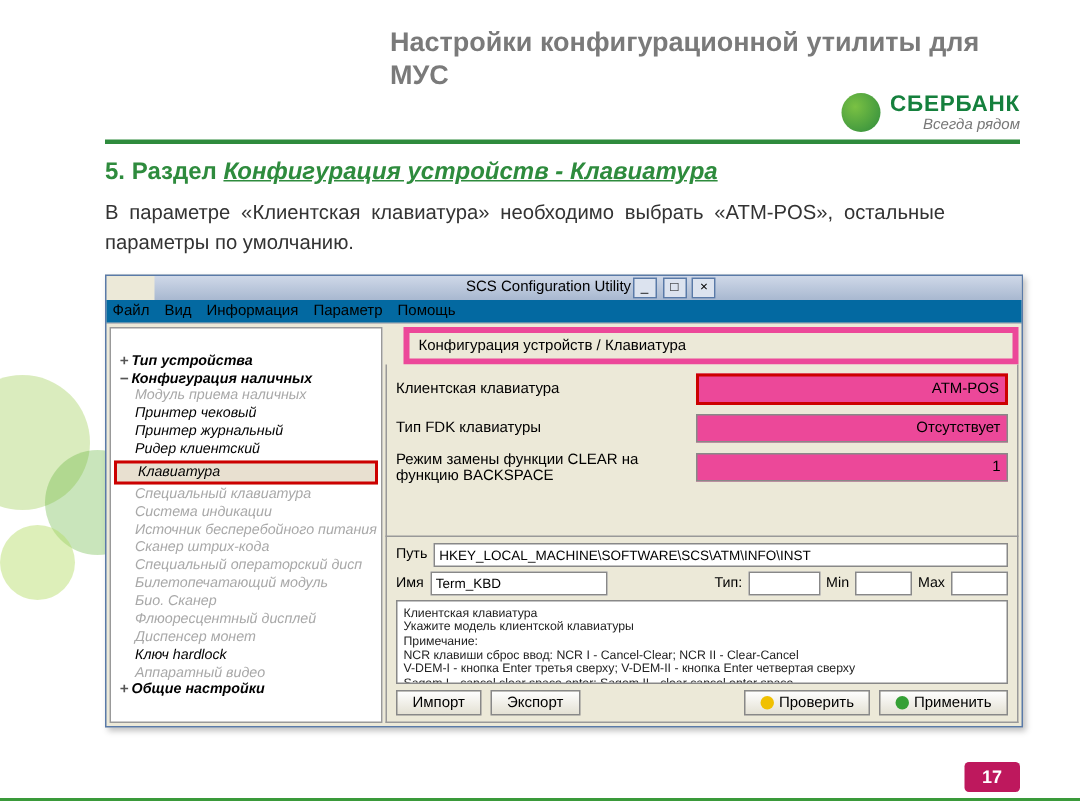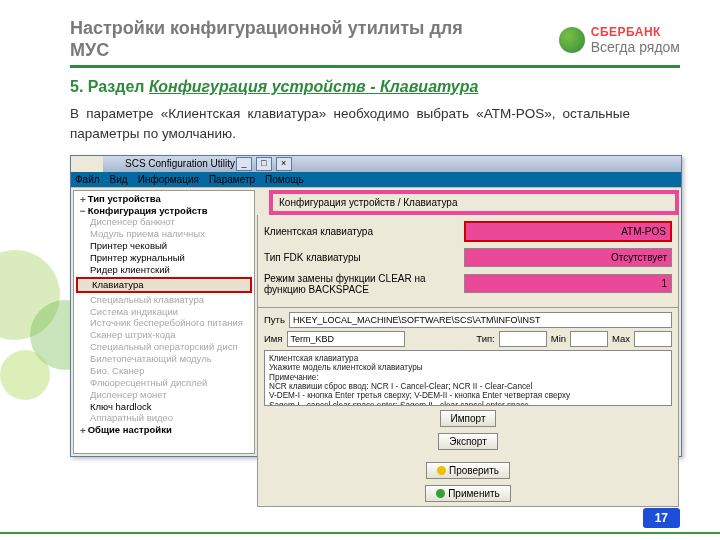--- a/index.html
+++ b/index.html
@@ -26,43 +26,44 @@
   .slide {
     position: relative;
     z-index: 1;
     padding: 18px 40px 0 70px;
     box-sizing: border-box;
     width: 720px;
   }
   .header-row {
     display: flex;
     justify-content: space-between;
-    align-items: center;
+    align-items: flex-end;
     border-bottom: 3px solid #2e8b3d;
     padding-bottom: 4px;
+    flex-direction: column;
   }
   .title {
     font-size: 18px;
     font-weight: bold;
     color: #7a7a7a;
     line-height: 1.2;
     max-width: 420px;
   }
   .logo {
     display: flex;
     align-items: center;
     gap: 6px;
   }
   .logo-circle {
     width: 26px; height: 26px; border-radius: 50%;
     background: radial-gradient(circle at 35% 35%, #7ac143, #2e8b3d);
     position: relative;
   }
-  .logo-text { color:#ef4444; font-weight:bold; font-size:12px; letter-spacing:0.5px;}
-  .logo-sub { color:#777; font-size:14px; text-align:right; }
+  .logo-text { color:#15803d; font-weight:bold; font-size:15px; letter-spacing:0.5px;}
+  .logo-sub { color:#777; font-size:10px; text-align:right;font-style:italic; }
   .section-title {
     margin-top: 10px;
     color: #2e8b3d;
     font-size: 16px;
   }
   .section-title .num { font-weight: bold; }
   .section-title .sub { font-style: italic; font-weight: bold; text-decoration: underline; text-align: center; }
   .instruction {
     margin-top: 8px;
     font-size: 13.5px;
@@ -78,23 +79,23 @@
     background: #ece9d8;
     font-size: 10px;
     color: #000;
     box-shadow: 2px 2px 4px rgba(0,0,0,0.25);
     position: relative;
   }
   .titlebar {
     background: linear-gradient(#cfd8e8,#a8b8d0);
     height: 16px;
     display:flex;
-    justify-content: flex-start;
+    justify-content: center;
     align-items: center;
-    padding: 0 18px;
+    padding: 0 0;
     font-size: 10px;
     margin-left: 32px;
   }
   .titlebar .t { padding-left: 4px; white-space: nowrap; overflow:hidden;}
   .winbtns span {
     display:inline-block; width:14px; height:12px; background:#dce3ef;
     border:1px solid #5a7aa8; margin-left:1px; font-size:9px; text-align:center; line-height:11px;
   }
   .menubar {
     background:#0369a1;
@@ -107,23 +108,24 @@
   .app-body {
     display:flex;
     height: 268px;
   }
   .tree {
     width: 180px;
     background:#fff;
     border:1px solid #999;
     margin:2px;
     overflow:hidden;
-    padding:2px 0;
+    padding:16px 0;
     font-size:9.5px;
     line-height:1.25;
+    font-style:italic;
   }
   .tree-item { padding:0 4px 0 6px; white-space:nowrap; color:#000;}
   .tree-item.root { font-weight:bold; }
   .tree-item.sub { padding-left:16px; }
   .tree-item.dim { color:#a8a8a8; }
   .tree-item.sel {
     background:#e8e0d0;
     border:2px solid #cc0000;
     margin:1px 2px;
     padding-left:14px;
@@ -165,32 +167,32 @@
     font-size:9.5px;
   }
   .path-row, .name-row { display:flex; align-items:center; gap:4px; margin-bottom:3px;}
   .path-row .fld, .name-row .fld {
     background:#fff; border:1px solid #888; padding:1px 3px; height:12px; line-height:12px; font-size:9px;
   }
   .desc-box {
     background:#fff; border:1px solid #888; padding:3px 4px;
     font-size:8.2px; line-height:1.15; color:#222; height:48px; overflow:hidden;
   }
-  .btn-row { display:flex; gap:6px; margin-top:4px; align-items:center;flex-direction:column;}
+  .btn-row { display:flex; gap:6px; margin-top:4px; align-items:center;}
   .btn {
     border:1px solid #888; background:linear-gradient(#fefefe,#e4e1d4);
     padding:2px 10px; font-size:10px; display:flex; align-items:center; gap:3px;
   }
   .btn .ic-y { width:9px;height:9px; background:#f0c000; border-radius:50%; display:inline-block;}
   .btn .ic-g { width:9px;height:9px; background:#35a035; border-radius:50%; display:inline-block;}
   .page-num {
     position:absolute;
     right:40px;
     bottom:12px;
-    background:#1d4ed8;
+    background:#be185d;
     color:#fff;
     font-size:12px;
     font-weight:bold;
     padding:3px 12px;
     border-radius:3px;
     z-index:5;
   }
   .green-stripe {
     position:absolute;
     left:0; right:0; bottom:6px;
@@ -239,22 +241,21 @@
     <div class="menubar">
       <span>Файл</span>
       <span>Вид</span>
       <span>Информация</span>
       <span>Параметр</span>
       <span>Помощь</span>
     </div>
     <div class="app-body">
       <div class="tree">
         <div class="tree-item root"><span class="expander">+</span><span>Тип устройства</span></div>
-        <div class="tree-item root"><span class="expander">−</span><span>Конфигурация устройств</span></div>
-        <div class="tree-item sub dim">Диспенсер банкнот</div>
+        <div class="tree-item root"><span class="expander">−</span><span>Конфигурация наличных</span></div>
         <div class="tree-item sub dim">Модуль приема наличных</div>
         <div class="tree-item sub">Принтер чековый</div>
         <div class="tree-item sub">Принтер журнальный</div>
         <div class="tree-item sub">Ридер клиентский</div>
         <div class="tree-item sub sel">Клавиатура</div>
         <div class="tree-item sub dim">Специальный клавиатура</div>
         <div class="tree-item sub dim">Система индикации</div>
         <div class="tree-item sub dim">Источник бесперебойного питания</div>
         <div class="tree-item sub dim">Сканер штрих-кода</div>
         <div class="tree-item sub dim">Специальный операторский дисп</div>

